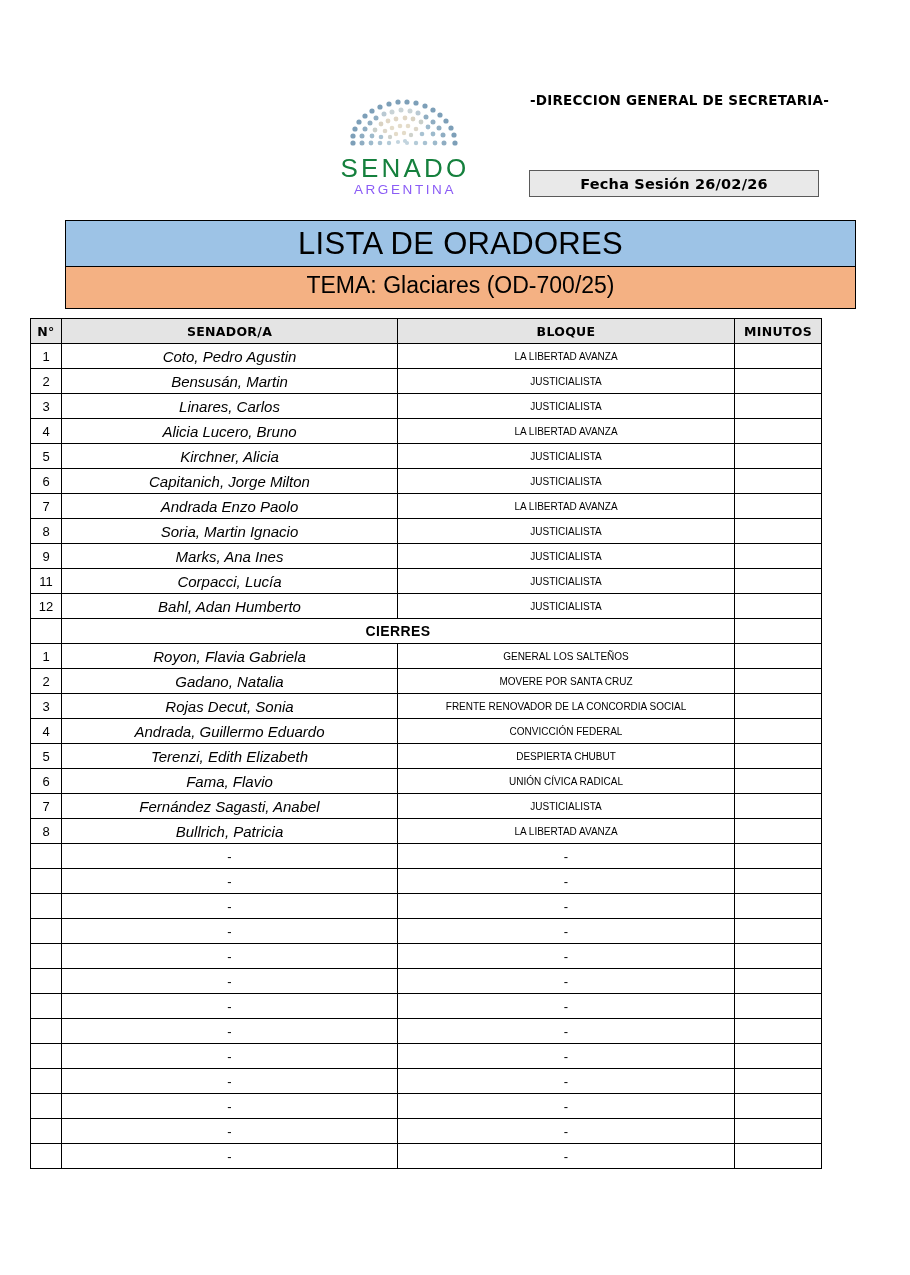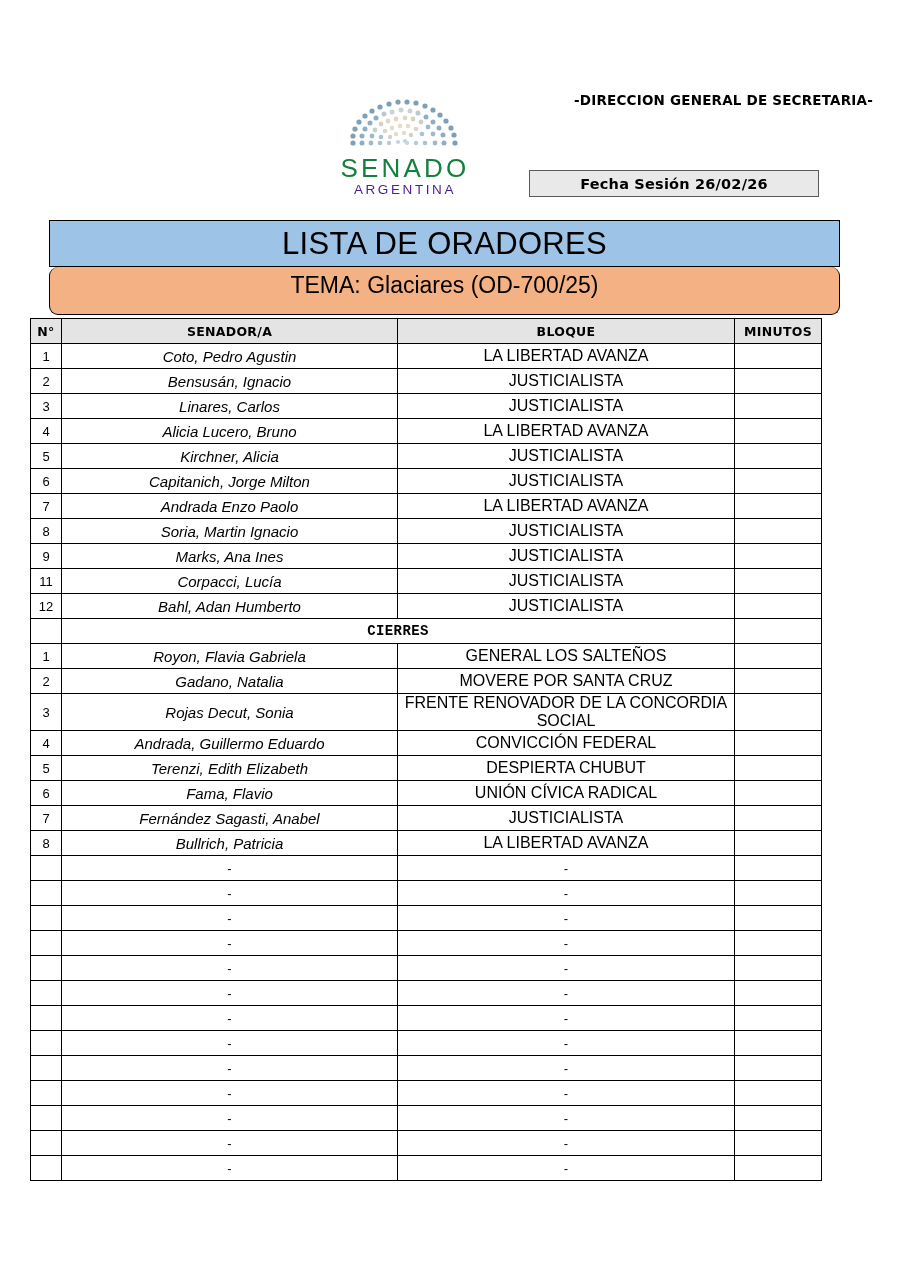--- a/index.html
+++ b/index.html
@@ -28,21 +28,20 @@
     position: absolute;
     left: 530px;
     top: 92px;
     width: 290px;
     text-align: center;
     font-size: 13.5px;
     font-weight: bold;
     letter-spacing: 0.2px;
     font-family: "DejaVu Sans", sans-serif;
     white-space: nowrap;
-    margin-left: 44px;
   }
 
   .logo {
     position: absolute;
     left: 335px;
     top: 96px;
     width: 140px;
     height: 105px;
   }
   .logo-dome {
@@ -65,21 +64,21 @@
     font-weight: 400;
   }
   .logo-argentina {
     position: absolute;
     left: 0;
     top: 86px;
     width: 140px;
     text-align: center;
     font-size: 13.5px;
     letter-spacing: 2.6px;
-    color: #4c1d95;
+    color: #8b5cf6;
     font-family: "Liberation Sans", sans-serif;
   }
 
   .fecha-box {
     position: absolute;
     left: 529px;
     top: 170px;
     width: 290px;
     height: 27px;
     background: #e9e9e9;
@@ -90,45 +89,44 @@
     justify-content: center;
     font-size: 14.5px;
     font-weight: bold;
     font-family: "DejaVu Sans", sans-serif;
     letter-spacing: 0.2px;
   }
 
   
   .banner-wrap {
     position: absolute;
-    left: 24px;
+    left: 40px;
     top: 220px;
     width: 791px;
     padding-left: 25px;
   }
   .banner {
     box-sizing: border-box;
     border: 1.2px solid #000;
     text-align: center;
     font-weight: 400;
   }
   .banner-title {
     height: 47px;
     line-height: 45px;
     background: #9dc3e6;
     font-size: 31px;
     letter-spacing: 0.3px;
   }
   .banner-topic {
-    height: 48px;
+    height: 42px;
     line-height: 36px;
     background: #f4b183;
     border-top: none;
     font-size: 23px;
-    border-radius: 9px;
   }
 
   
   .tbl {
     position: absolute;
     left: 30px;
     top: 318px;
     width: 791px;
     border-collapse: collapse;
     table-layout: fixed;
@@ -161,32 +159,32 @@
     background: #ffffff;
   }
   .cell-n {
     font-size: 13px;
   }
   .cell-sen {
     font-size: 15px;
     font-style: italic;
   }
   .cell-blo {
-    font-size: 16px;
+    font-size: 10px;
     margin-top: 8px;
   }
   .cell-dash {
     font-size: 13px;
     color: #000;
   }
   .section-row td {
     height: 24px;
     font-size: 14px;
     font-weight: bold;
-    font-family: Liberation Mono, monospace;
+    font-family: Liberation Sans, sans-serif;
     letter-spacing: 0.4px;
     text-align: center;
   }
 </style>
 </head>
 <body>
 
 <div class="header">
 
   <div class="dept-title">-DIRECCION GENERAL DE SECRETARIA-</div>
@@ -294,21 +292,21 @@
   </thead>
   <tbody id="tbody">
       <tr>
         <td class="cell-n">1</td>
         <td class="cell-sen">Coto, Pedro Agustin</td>
         <td class="cell-blo">LA LIBERTAD AVANZA</td>
         <td class="cell-min"></td>
       </tr>
       <tr>
         <td class="cell-n">2</td>
-        <td class="cell-sen">Bensusán, Ignacio</td>
+        <td class="cell-sen">Bensusán, Martin</td>
         <td class="cell-blo">JUSTICIALISTA</td>
         <td class="cell-min"></td>
       </tr>
       <tr>
         <td class="cell-n">3</td>
         <td class="cell-sen">Linares, Carlos</td>
         <td class="cell-blo">JUSTICIALISTA</td>
         <td class="cell-min"></td>
       </tr>
       <tr>

